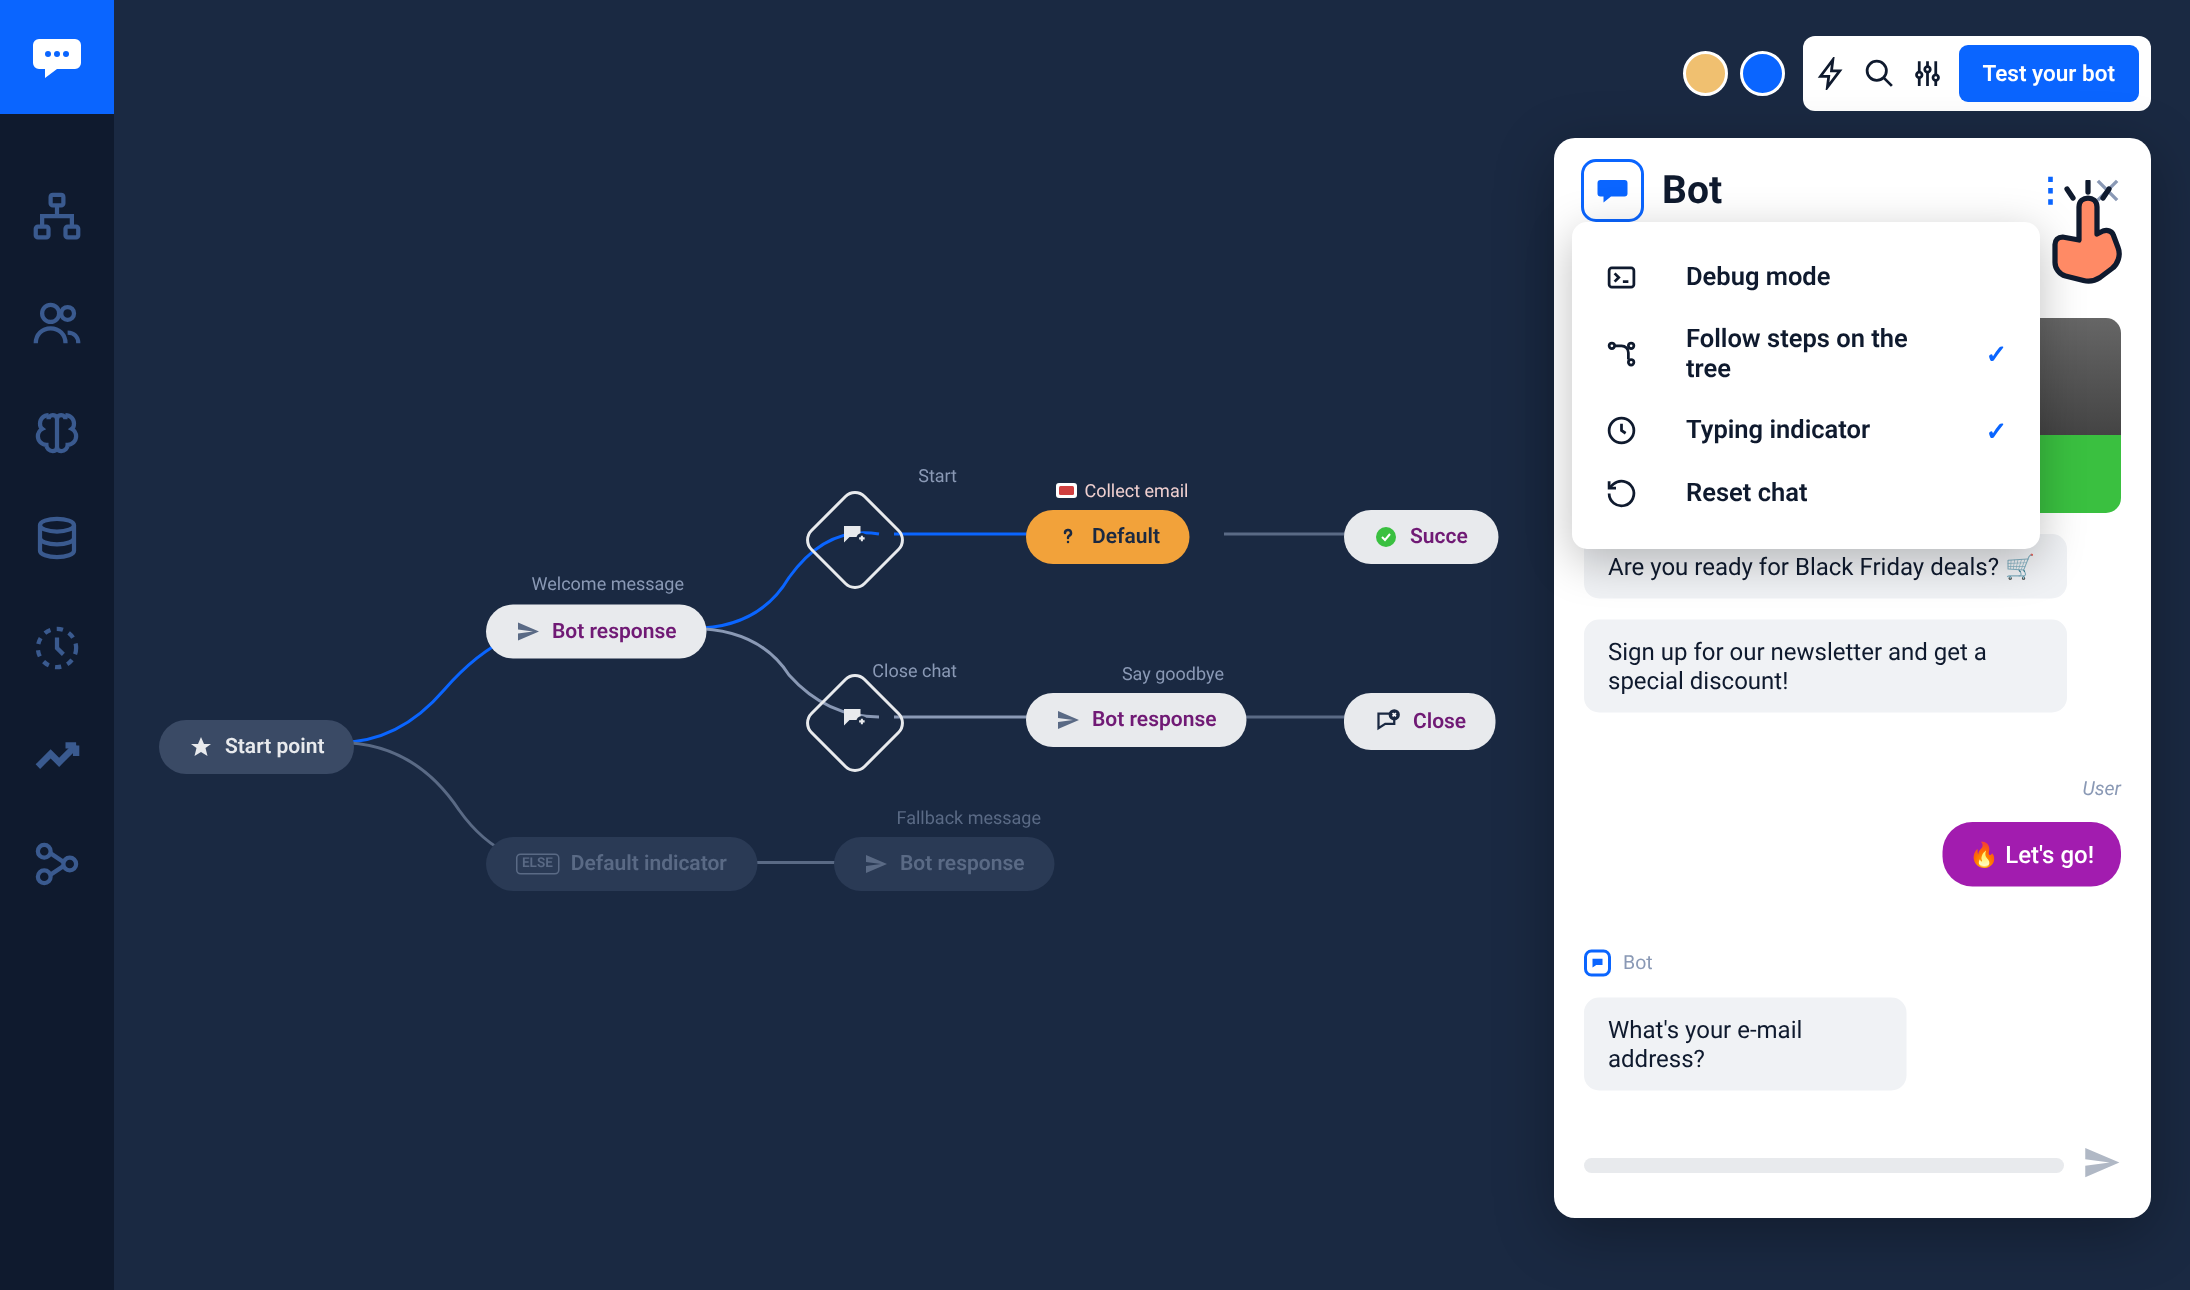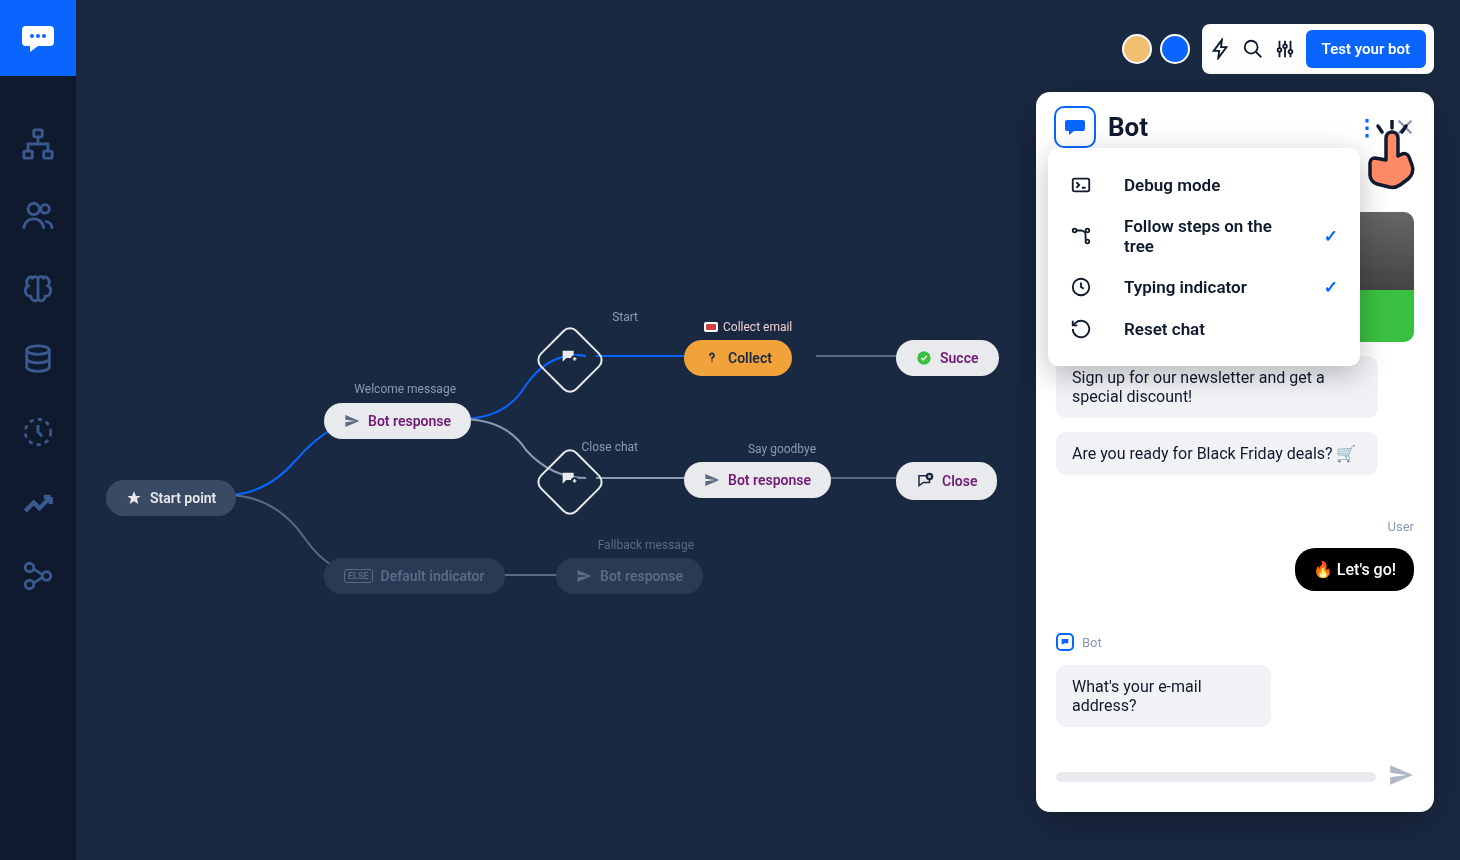--- a/index.html
+++ b/index.html
@@ -56,23 +56,23 @@
 .dd-item .dd-icon { width: 22px; height: 22px; display: flex; align-items: center; justify-content: center; }
 .dd-item .dd-icon svg { width: 22px; height: 22px; stroke: #0f1a2e; fill: none; stroke-width: 2; }
 .dd-check { color: #0a65ff; margin-left: auto; font-weight: bold; }
 
 .cursor-hand { position: absolute; top: 120px; right: 24px; z-index: 30; width: 80px; height: 80px;}
 
 .chat-body { flex: 1; padding: 14px 20px 0 20px; overflow: hidden; display: flex; flex-direction: column; gap: 14px; }
 .chat-img { width: 100%; height: 130px; border-radius: 10px; background: linear-gradient(180deg, #666 0%, #444 60%, #3ac040 60%, #3ac040 100%); margin-top: 50px; position: relative;}
 .chat-img::after { content:""; position:absolute; bottom:30px; left:30%; width:40%; height:30px; background:rgba(255,255,255,0.9); border-radius:4px;}
 .bubble { background: #f0f2f5; border-radius: 10px; padding: 12px 16px; font-size: 16px; color: #0f1a2e; max-width: 90%; }
-.user-label { font-size: 13px; color: #8a99b5; text-align: right; margin-top: 30px; }
+.user-label { font-size: 13px; color: #8a99b5; text-align: right; margin-top: 30px; font-style: italic; }
 .user-bubble-wrap { display: flex; justify-content: flex-end; }
-.user-bubble { background: #000000; color: #fff; border-radius: 20px; padding: 12px 18px; font-size: 16px; font-weight: 500; }
+.user-bubble { background: #a21caf; color: #fff; border-radius: 20px; padding: 12px 18px; font-size: 16px; font-weight: 500; }
 .bot-label-row { display: flex; align-items: center; gap: 8px; margin-top: 28px; }
 .small-bot-icon { width: 18px; height: 18px; border: 2px solid #0a65ff; border-radius: 5px; display: flex; align-items: center; justify-content: center; }
 .small-bot-icon svg { width:10px; height:10px; }
 .bot-label { font-size: 13px; color: #8a99b5; }
 
 .chat-input { padding: 16px 20px 20px 20px; display: flex; align-items: center; gap: 12px; }
 .chat-input-field { flex: 1; height: 10px; background: #e8eaed; border-radius: 6px; }
 .send-btn { color: #b0b8c5; cursor: pointer; }
 .send-btn svg { width: 26px; height: 26px; fill: #b0b8c5; }
 </style>
@@ -215,21 +215,21 @@
   </div>
 
   <div class="collect-email" style="left:628px;top:320px">
     <span class="mail"></span>
     <span>Collect email</span>
   </div>
   <div class="node-pill orange" style="left:608px;top:340px">
     <svg width="16" height="16" viewBox="0 0 24 24" fill="#1a2942">
         <path d="M9 8a3 3 0 1 1 4 2.8c-1 .5-1 1.2-1 2.2M12 17h.01" stroke="#1a2942" stroke-width="2.5" fill="none" stroke-linecap="round"></path>
       </svg>
-    <span>Collect</span>
+    <span>Default</span>
   </div>
 
   <div class="node-label" style="left:600px;top:442px">Say goodbye</div>
   <div class="node-pill" style="left:608px;top:462px">
     <svg width="16" height="16" viewBox="0 0 24 24" fill="#5a6a85">
         <path d="M2 21l21-9L2 3v7l15 2-15 2z"></path>
       </svg>
     <span>Bot response</span>
   </div>
 
@@ -277,22 +277,22 @@
     <div class="chat-header-right">
       <div class="more-btn">⋮</div>
       <div class="close-btn"><svg viewBox="0 0 24 24">
             <path d="M5 5l14 14M19 5L5 19"></path>
           </svg></div>
     </div>
   </div>
 
   <div class="chat-body">
     <div class="chat-img"></div>
+    <div class="bubble">Are you ready for Black Friday deals? 🛒</div>
     <div class="bubble">Sign up for our newsletter and get a special discount!</div>
-    <div class="bubble">Are you ready for Black Friday deals? 🛒</div>
     <div class="user-label">User</div>
     <div class="user-bubble-wrap">
       <div class="user-bubble">🔥 Let's go!</div>
     </div>
     <div class="bot-label-row">
       <div class="small-bot-icon">
           <svg viewBox="0 0 24 24">
             <path d="M4 5h16v10H10l-6 4z" fill="#0a65ff"></path>
           </svg>
         </div>

